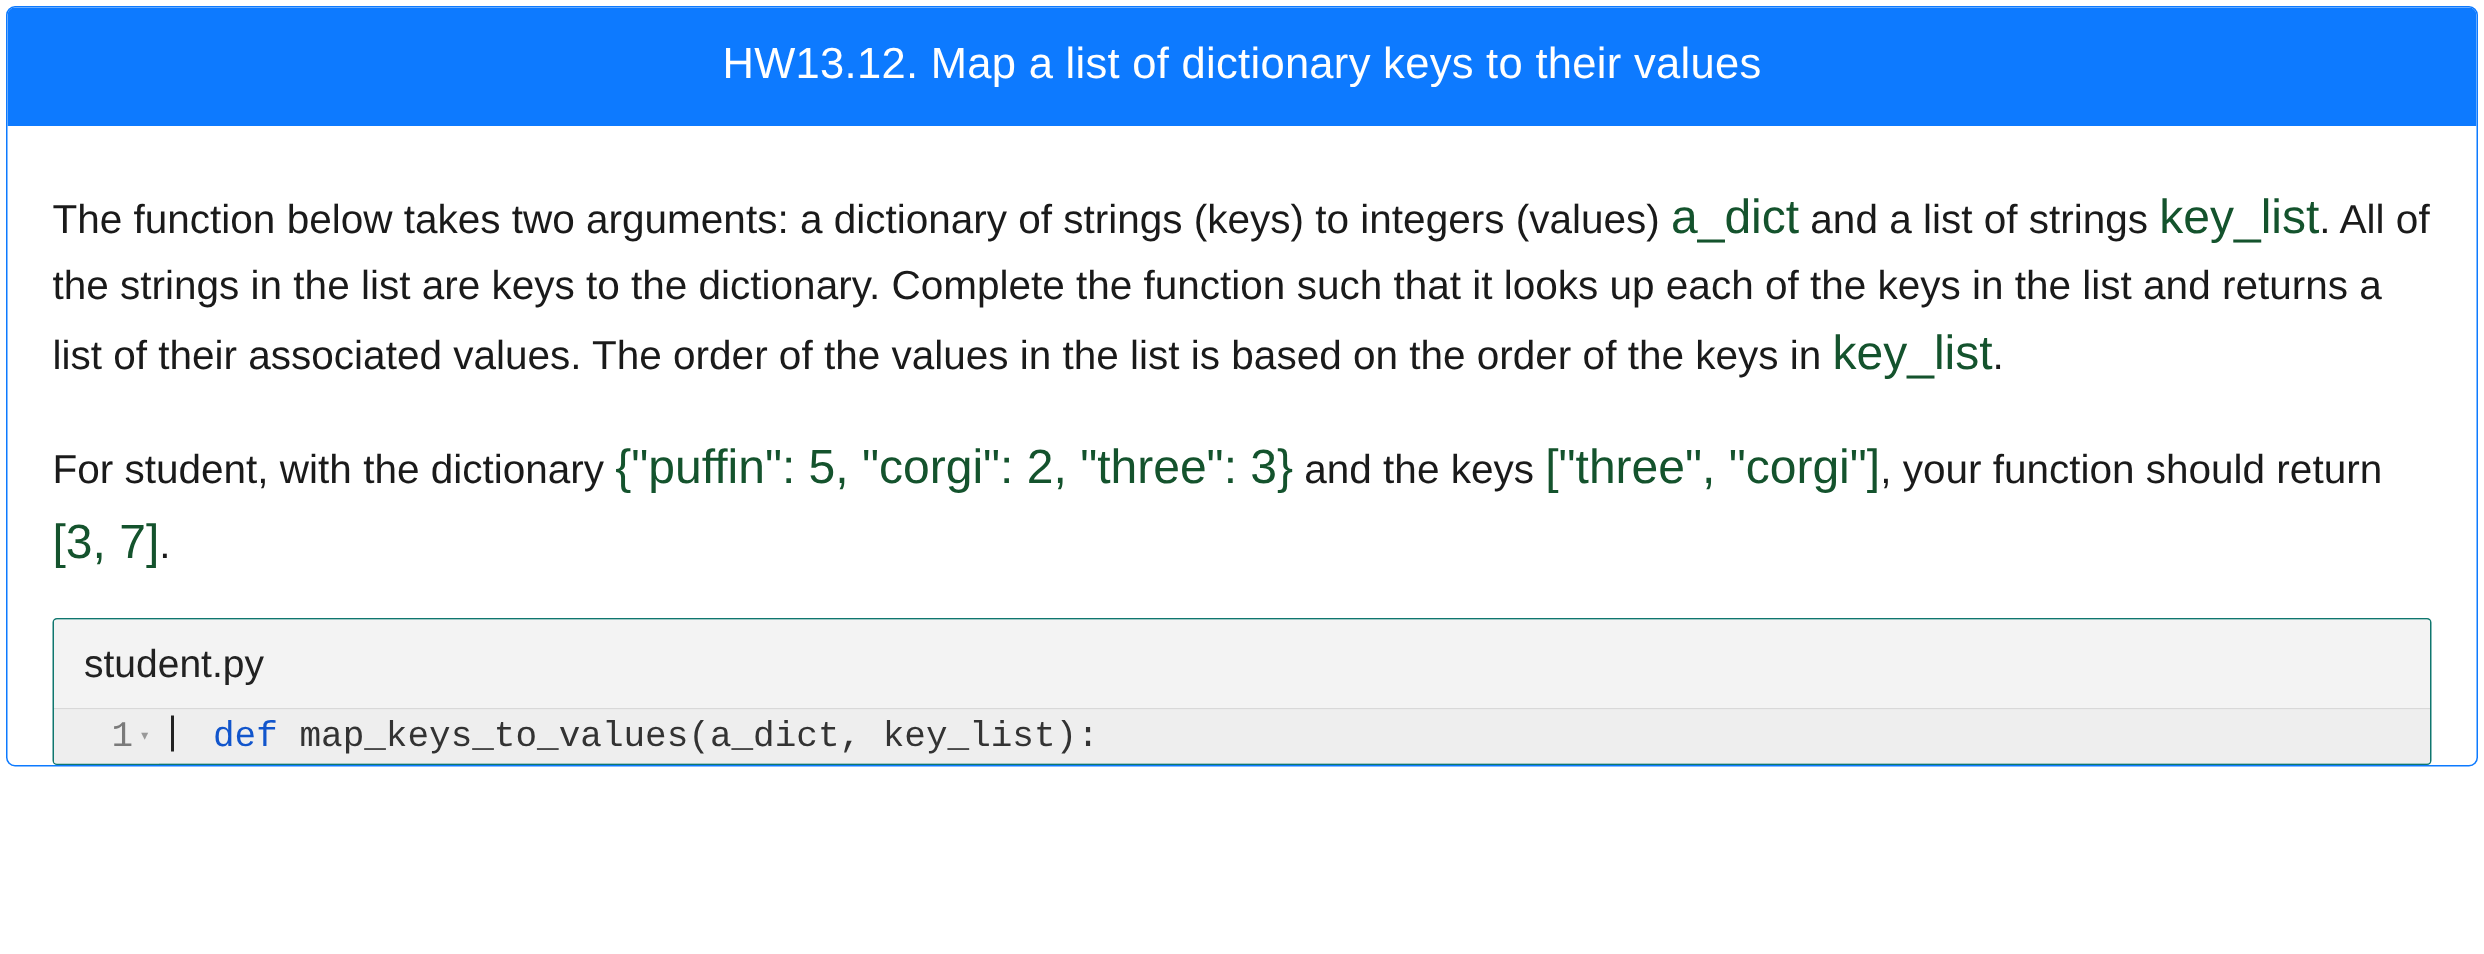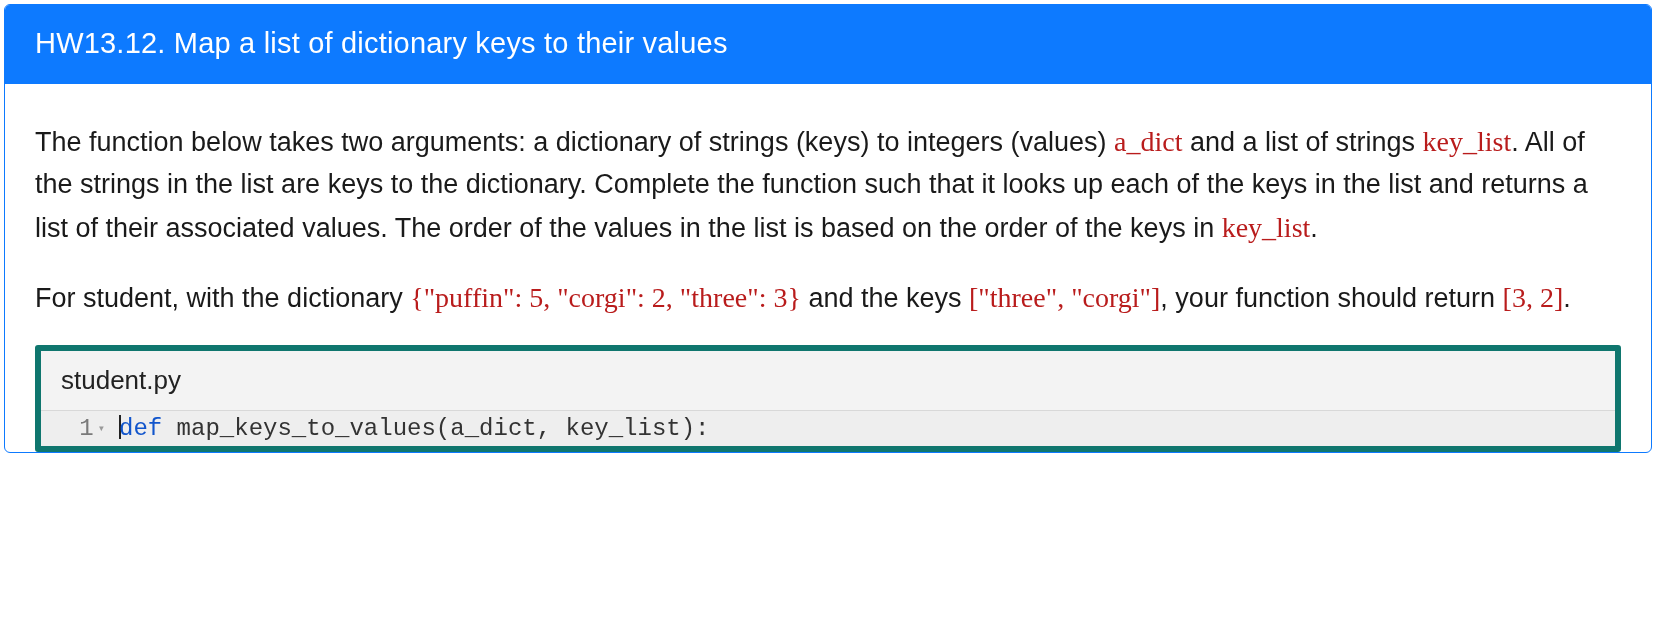--- a/index.html
+++ b/index.html
@@ -17,38 +17,39 @@
     overflow: hidden;
     background: #fff;
   }
   .card-header {
     background: #0d7aff;
     color: #ffffff;
     padding: 22px 30px 24px 30px;
     font-size: 29px;
     font-weight: 500;
     letter-spacing: 0.2px;
+    text-align: center;
   }
   .card-body {
     padding: 36px 30px 0 30px;
   }
   .desc {
     font-size: 27px;
     line-height: 1.55;
     color: #1a1a1a;
     font-weight: 400;
   }
   .desc p { margin-bottom: 26px; }
   code.inline {
-    font-family: Liberation Serif, serif;
-    color: #b91c1c;
-    font-size: 28px;
+    font-family: Liberation Sans, sans-serif;
+    color: #14532d;
+    font-size: 32px;
   }
   .editor-box {
-    border: 6px solid #0f766e;
+    border: 1px solid #0f766e;
     border-radius: 3px;
     overflow: hidden;
     margin-top: 8px;
   }
   .editor-tab {
     background: #f3f3f3;
     padding: 14px 20px;
     font-size: 26px;
     color: #222;
     border-bottom: 1px solid #d8d8d8;
@@ -83,36 +84,36 @@
     position: relative;
   }
   .cursor {
     display: inline-block;
     width: 2px;
     height: 24px;
     background: #222;
     vertical-align: -4px;
     margin-right: -2px;
   }
-  .kw { color: #1155cc; }
+  .kw { color: #1155cc; padding-left: 28px; }
 </style>
 </head>
 <body>
 
 <div class="card">
   <div class="card-header">
     <span>HW13.12. Map a list of dictionary keys to their values</span>
   </div>
   <div class="card-body">
     <div class="desc">
       <p>
         <span>The function below takes two arguments: a dictionary of strings (keys) to integers (values) </span><code class="inline">a_dict</code><span> and a list of strings </span><code class="inline">key_list</code><span>. All of the strings in the list are keys to the dictionary. Complete the function such that it looks up each of the keys in the list and returns a list of their associated values. The order of the values in the list is based on the order of the keys in </span><code class="inline">key_list</code><span>.</span>
       </p>
       <p>
-        <span>For student, with the dictionary </span><code class="inline">{"puffin": 5, "corgi": 2, "three": 3}</code><span> and the keys </span><code class="inline">["three", "corgi"]</code><span>, your function should return </span><code class="inline">[3, 2]</code><span>.</span>
+        <span>For student, with the dictionary </span><code class="inline">{"puffin": 5, "corgi": 2, "three": 3}</code><span> and the keys </span><code class="inline">["three", "corgi"]</code><span>, your function should return </span><code class="inline">[3, 7]</code><span>.</span>
       </p>
     </div>
 
     <div class="editor-box">
       <div class="editor-tab">
         <span>student.py</span>
       </div>
       <div class="editor-area">
         <div class="gutter">
           <span>1</span>

